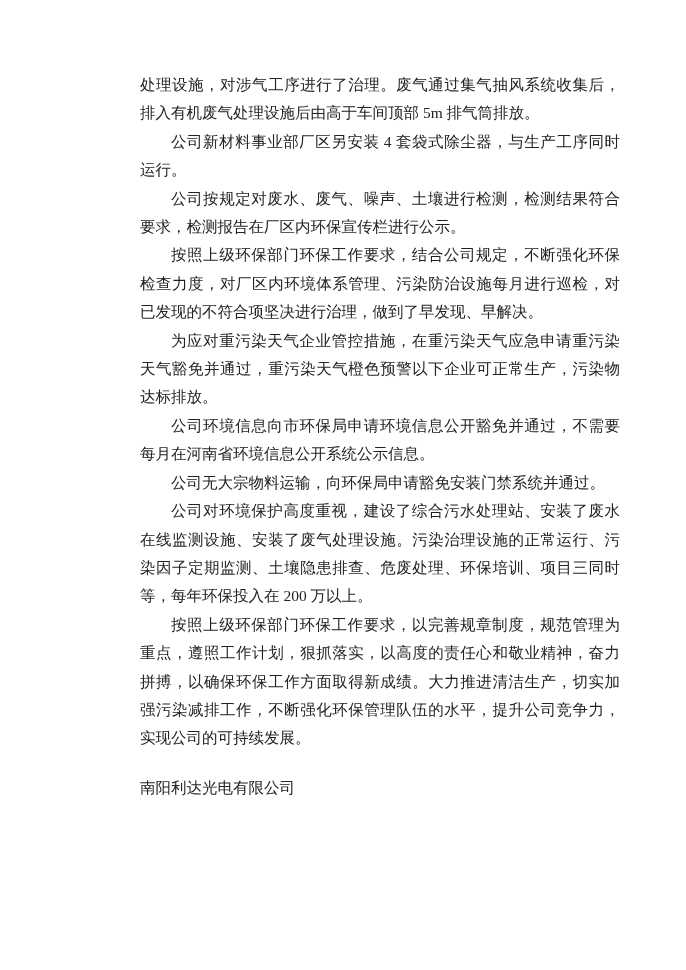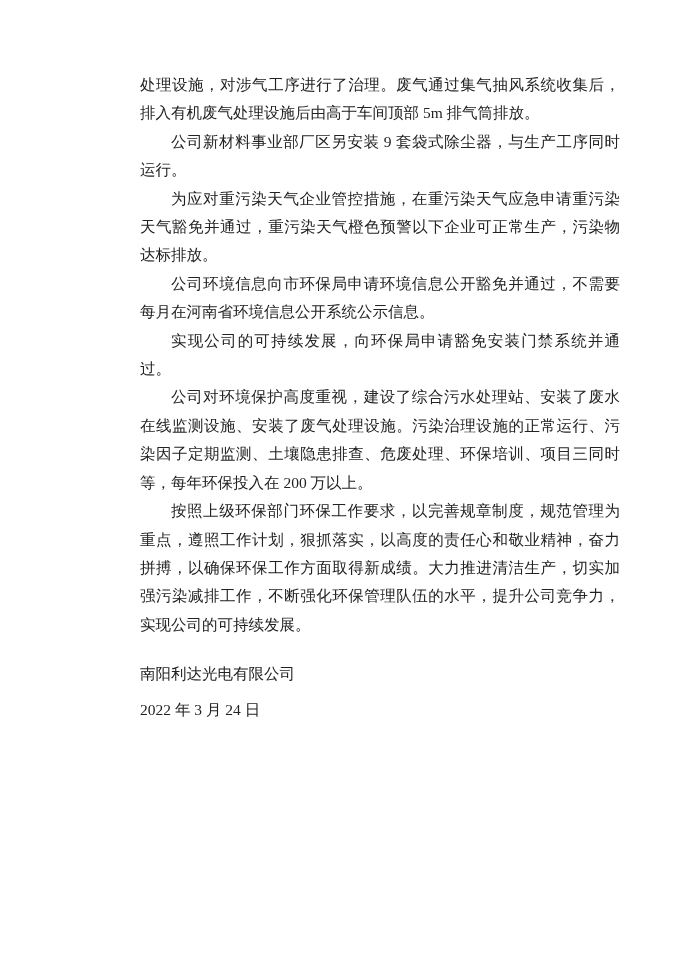--- a/index.html
+++ b/index.html
@@ -53,25 +53,26 @@
   .signature-block .sign-date {
     margin-top: 7px;
   }
 </style>
 </head>
 <body>
 
 <div class="page">
   <div class="content">
     <p class="continuation">处理设施，对涉气工序进行了治理。废气通过集气抽风系统收集后，排入有机废气处理设施后由高于车间顶部 5m 排气筒排放。</p>
-    <p>公司新材料事业部厂区另安装 9 套袋式除尘器，与生产工序同时运行。</p>
+    <p>公司新材料事业部厂区另安装 4 套袋式除尘器，与生产工序同时运行。</p>
+    <p>公司按规定对废水、废气、噪声、土壤进行检测，检测结果符合要求，检测报告在厂区内环保宣传栏进行公示。</p>
+    <p>按照上级环保部门环保工作要求，结合公司规定，不断强化环保检查力度，对厂区内环境体系管理、污染防治设施每月进行巡检，对已发现的不符合项坚决进行治理，做到了早发现、早解决。</p>
     <p>为应对重污染天气企业管控措施，在重污染天气应急申请重污染天气豁免并通过，重污染天气橙色预警以下企业可正常生产，污染物达标排放。</p>
     <p>公司环境信息向市环保局申请环境信息公开豁免并通过，不需要每月在河南省环境信息公开系统公示信息。</p>
-    <p>实现公司的可持续发展，向环保局申请豁免安装门禁系统并通过。</p>
+    <p>公司无大宗物料运输，向环保局申请豁免安装门禁系统并通过。</p>
     <p>公司对环境保护高度重视，建设了综合污水处理站、安装了废水在线监测设施、安装了废气处理设施。污染治理设施的正常运行、污染因子定期监测、土壤隐患排查、危废处理、环保培训、项目三同时等，每年环保投入在 200 万以上。</p>
     <p>按照上级环保部门环保工作要求，以完善规章制度，规范管理为重点，遵照工作计划，狠抓落实，以高度的责任心和敬业精神，奋力拼搏，以确保环保工作方面取得新成绩。大力推进清洁生产，切实加强污染减排工作，不断强化环保管理队伍的水平，提升公司竞争力，实现公司的可持续发展。</p>
 
     <div class="signature-block">
       <p>南阳利达光电有限公司</p>
-      <p class="sign-date">2022 年 3 月 24 日</p>
     </div>
   </div>
 </div>
 
 </body></html>

